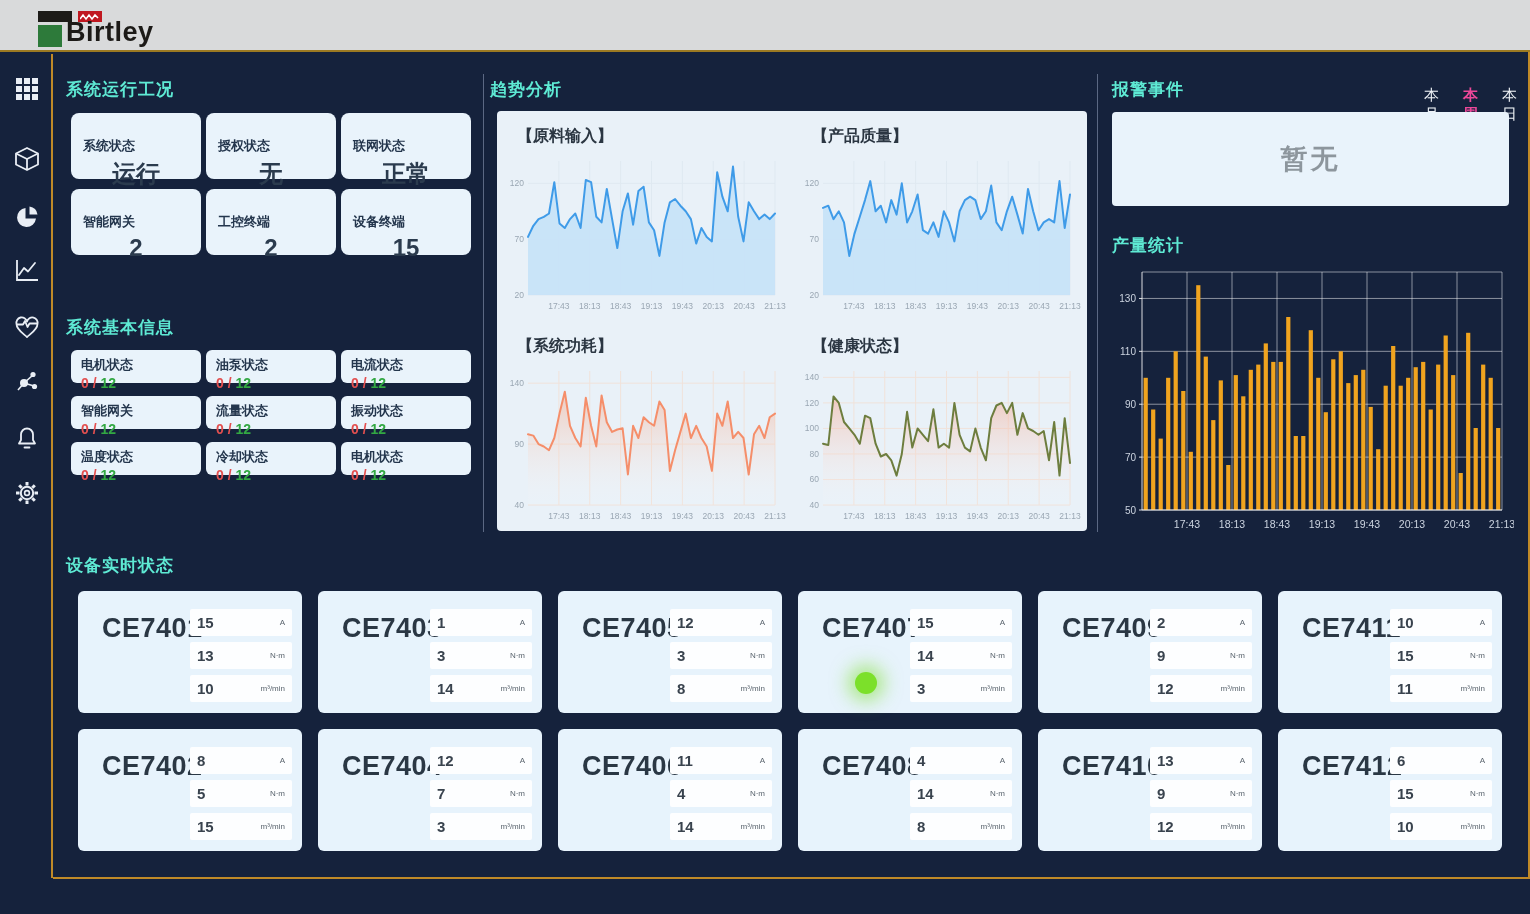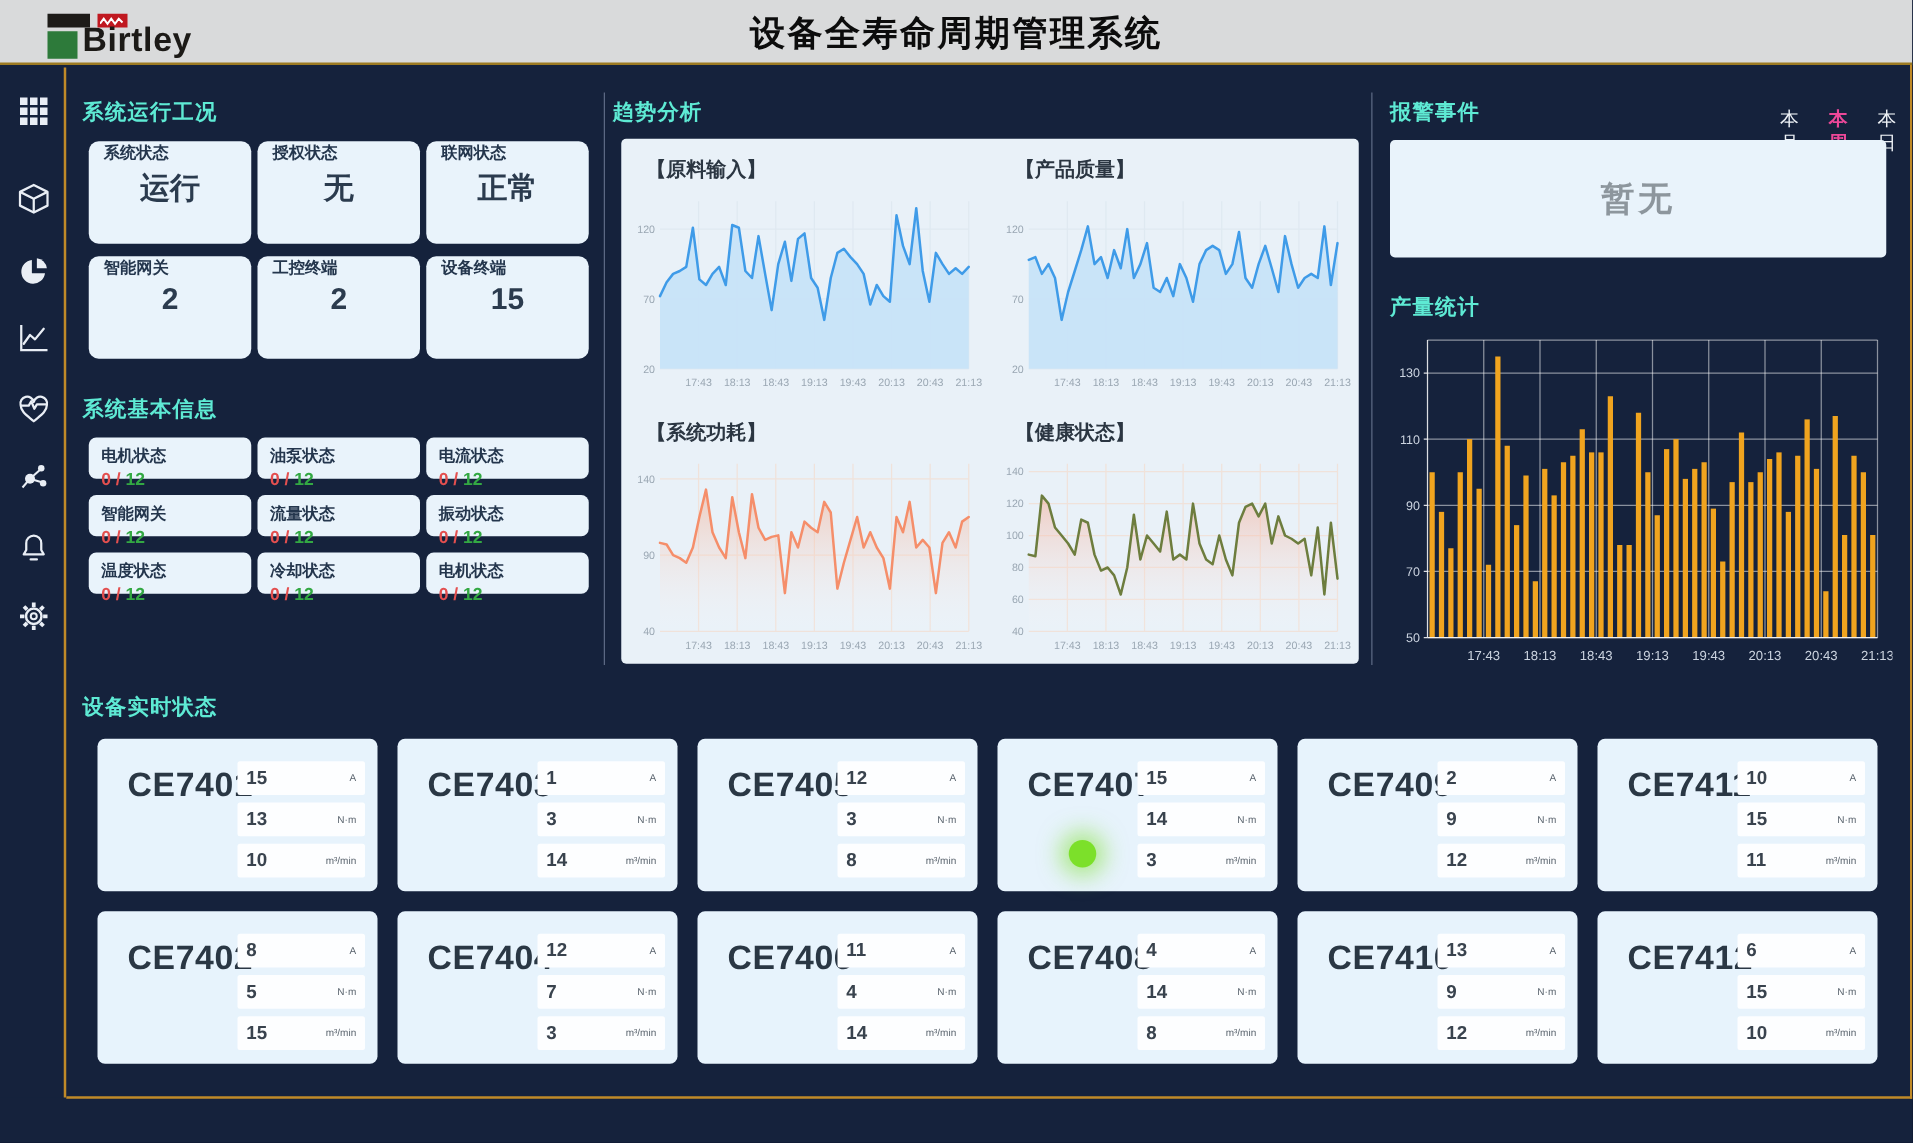--- a/index.html
+++ b/index.html
@@ -31,21 +31,21 @@
 
   
   .sec-title { position:absolute; font-size:17px; font-weight:bold; color:#5eead4; letter-spacing:1px; }
 
   
   .vdiv { position:absolute; width:1px; background:rgba(150,162,190,.55); }
 
   
   .grid3 { position:absolute; display:grid; grid-template-columns:repeat(3,130px); column-gap:5px; }
   #status-cards { left:71px; top:113px; row-gap:10px; }
-  .scard { width:130px; height:82px; background:#e9f3fb; border-radius:8px; padding:0 12px; }
+  .scard { width:130px; height:66px; background:#e9f3fb; border-radius:8px; padding:24px 12px; }
   .scard-label { font-size:13px; font-weight:bold; color:#24364d; }
   .scard-value { margin-top:3px; text-align:center; font-size:24px; font-weight:600; color:#2b3b4e; }
 
   #info-cards { left:71px; top:350px; row-gap:13px; }
   .icard { width:130px; height:33px; background:#e9f3fb; border-radius:6px; padding:6px 10px; }
   .icard-label { font-size:13px; font-weight:bold; color:#24364d; }
   .icard-counts { font-size:14px; font-weight:bold; margin-top:1px; }
   .cnt-alarm, .cnt-sep { color:#e34f4f; }
   .cnt-total { color:#33a843; }
 
@@ -91,21 +91,20 @@
     <div class="logo">
       <div class="logo-black"></div>
       <div class="logo-red">
         <svg width="20" height="8" viewBox="0 0 20 8">
             <polyline points="0,6 3,2 6,6 9,2 12,6 15,2 18,5" fill="none" stroke="#ffffff" stroke-width="1.6"></polyline>
           </svg>
       </div>
       <div class="logo-green"></div>
       <span class="logo-text">Birtley</span>
     </div>
-    <h1 class="page-title">设备全寿命周期管理系统</h1>
   </header>
 
   <nav class="sidebar">
     <div class="side-icon" style="top:21px">
       <svg viewBox="0 0 28 28">
           <g fill="#e9eef5">
             <rect x="3" y="3" width="6" height="6"></rect>
             <rect x="11" y="3" width="6" height="6"></rect>
             <rect x="19" y="3" width="6" height="6"></rect>
             <rect x="3" y="11" width="6" height="6"></rect>

